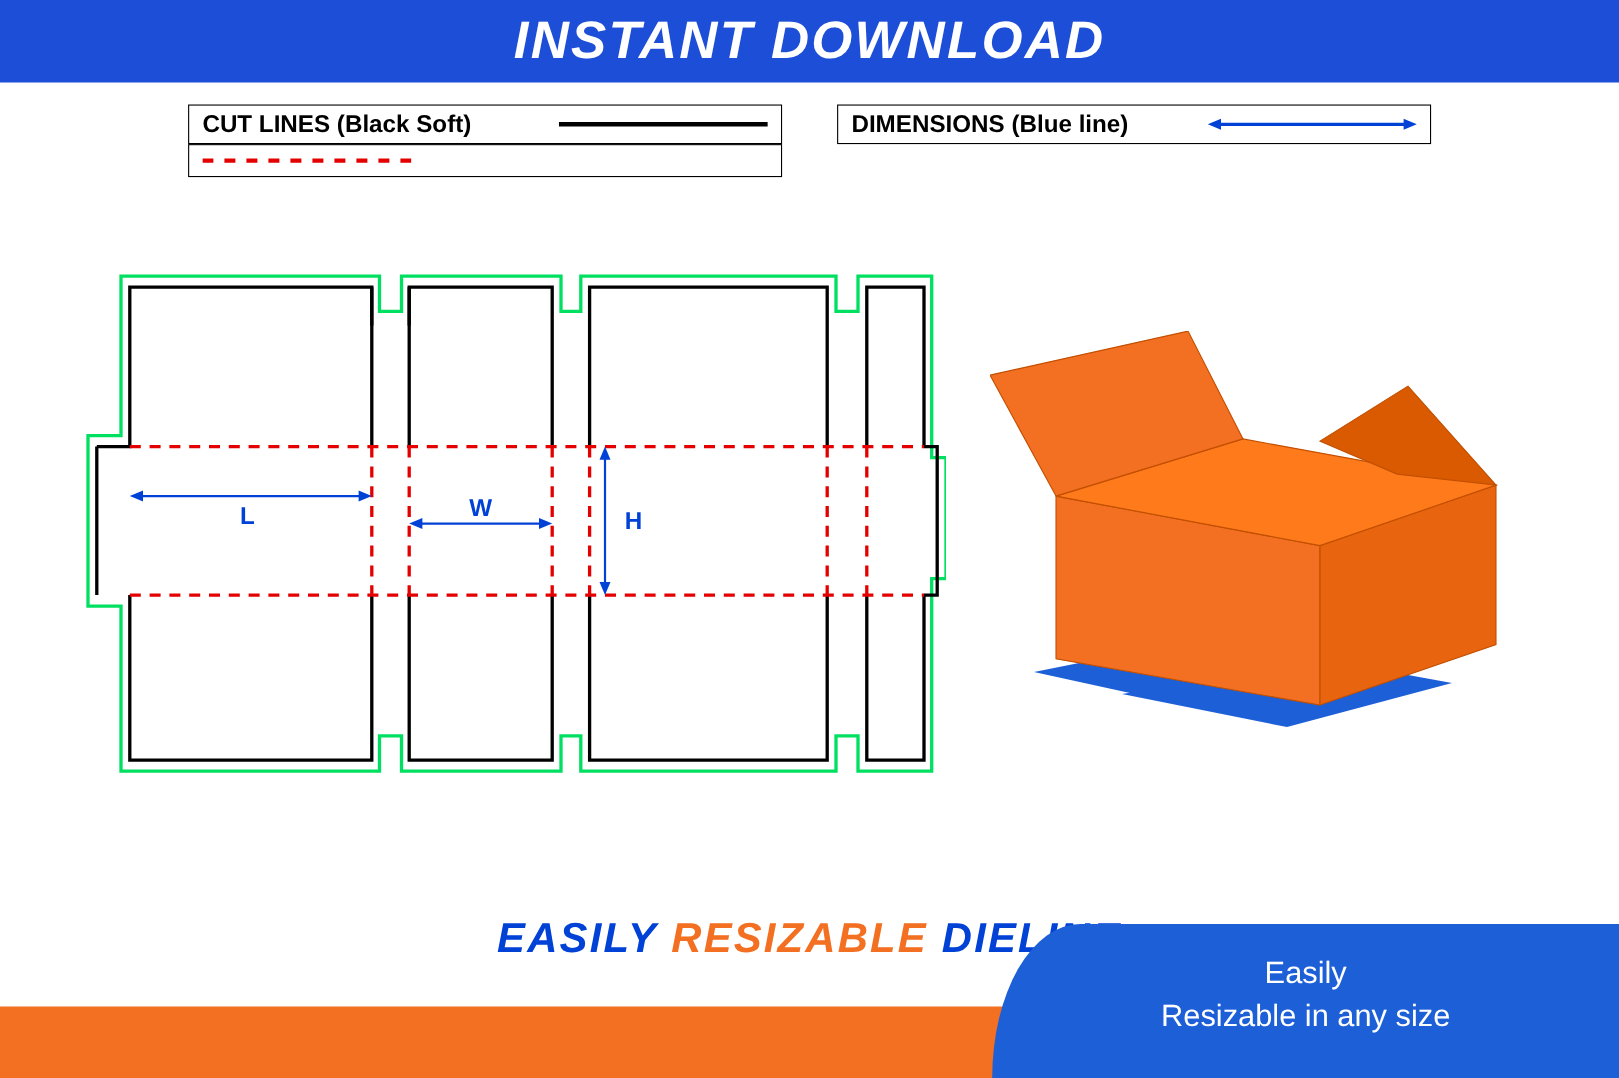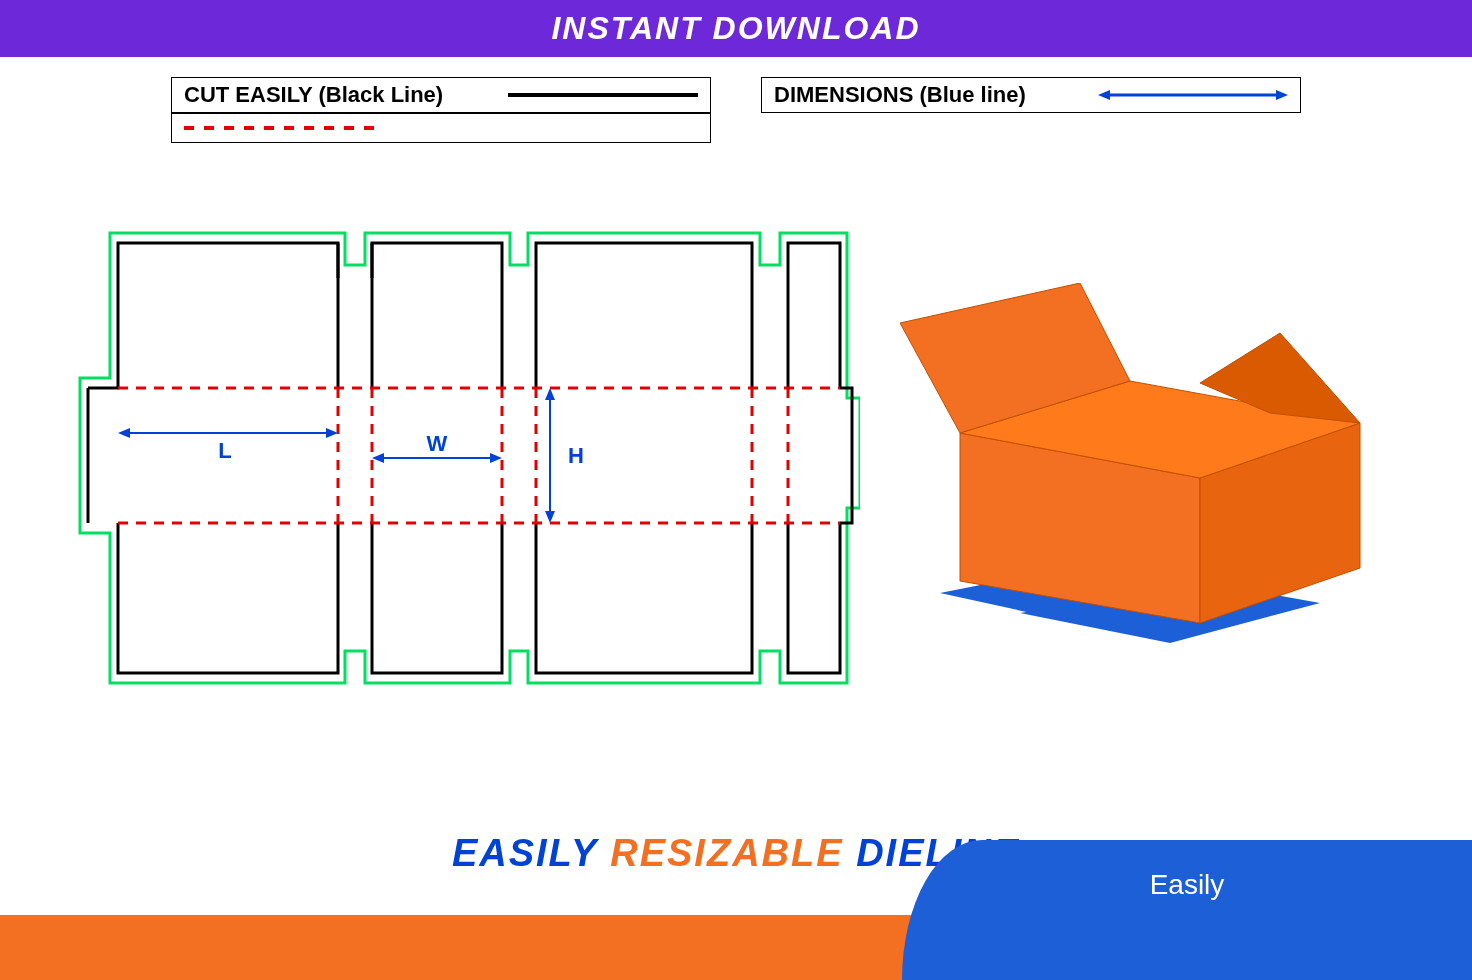--- a/index.html
+++ b/index.html
@@ -5,23 +5,23 @@
 body {
   margin: 0;
   padding: 0;
   font-family: Arial, sans-serif;
   background: #fff;
   width: 1472px;
   height: 980px;
   overflow: hidden;
 }
 .header-banner {
-  background: #6d28d9;
+  background: #1d4ed8;
   color: #fff;
-  font-size: 32px;
+  font-size: 48px;
   font-weight: bold;
   text-align: center;
   padding: 10px 0;
   letter-spacing: 2px;
   font-style: italic;
 }
 .legend-container {
   display: flex;
   justify-content: center;
   gap: 50px;
@@ -108,21 +108,21 @@
 </head>
 <body>
 
 <div class="header-banner">
   <span>INSTANT DOWNLOAD</span>
 </div>
 
 <div class="legend-container">
   <div class="legend-group">
     <div class="legend-row">
-      <span class="legend-label black-text">CUT EASILY (Black Line)</span>
+      <span class="legend-label black-text">CUT LINES (Black Soft)</span>
       <span class="legend-sample">
         <svg width="190" height="20">
             <line x1="0" y1="10" x2="190" y2="10" stroke="#000" stroke-width="4"></line>
           </svg>
       </span>
     </div>
     <div class="legend-row">
       <span class="legend-sample">
         <svg width="190" height="20">
             <line x1="0" y1="10" x2="190" y2="10" stroke="#e50000" stroke-width="4" stroke-dasharray="10,10"></line>
@@ -200,14 +200,15 @@
 
 <div class="footer">
   <div class="footer-tagline">
     <span class="t1">EASILY</span>
     <span class="t2">RESIZABLE</span>
     <span class="t3">DIELINE</span>
   </div>
   <div class="footer-bar"></div>
   <div class="footer-badge">
     <div>Easily</div>
+    <div>Resizable in any size</div>
   </div>
 </div>
 
 </body></html>

